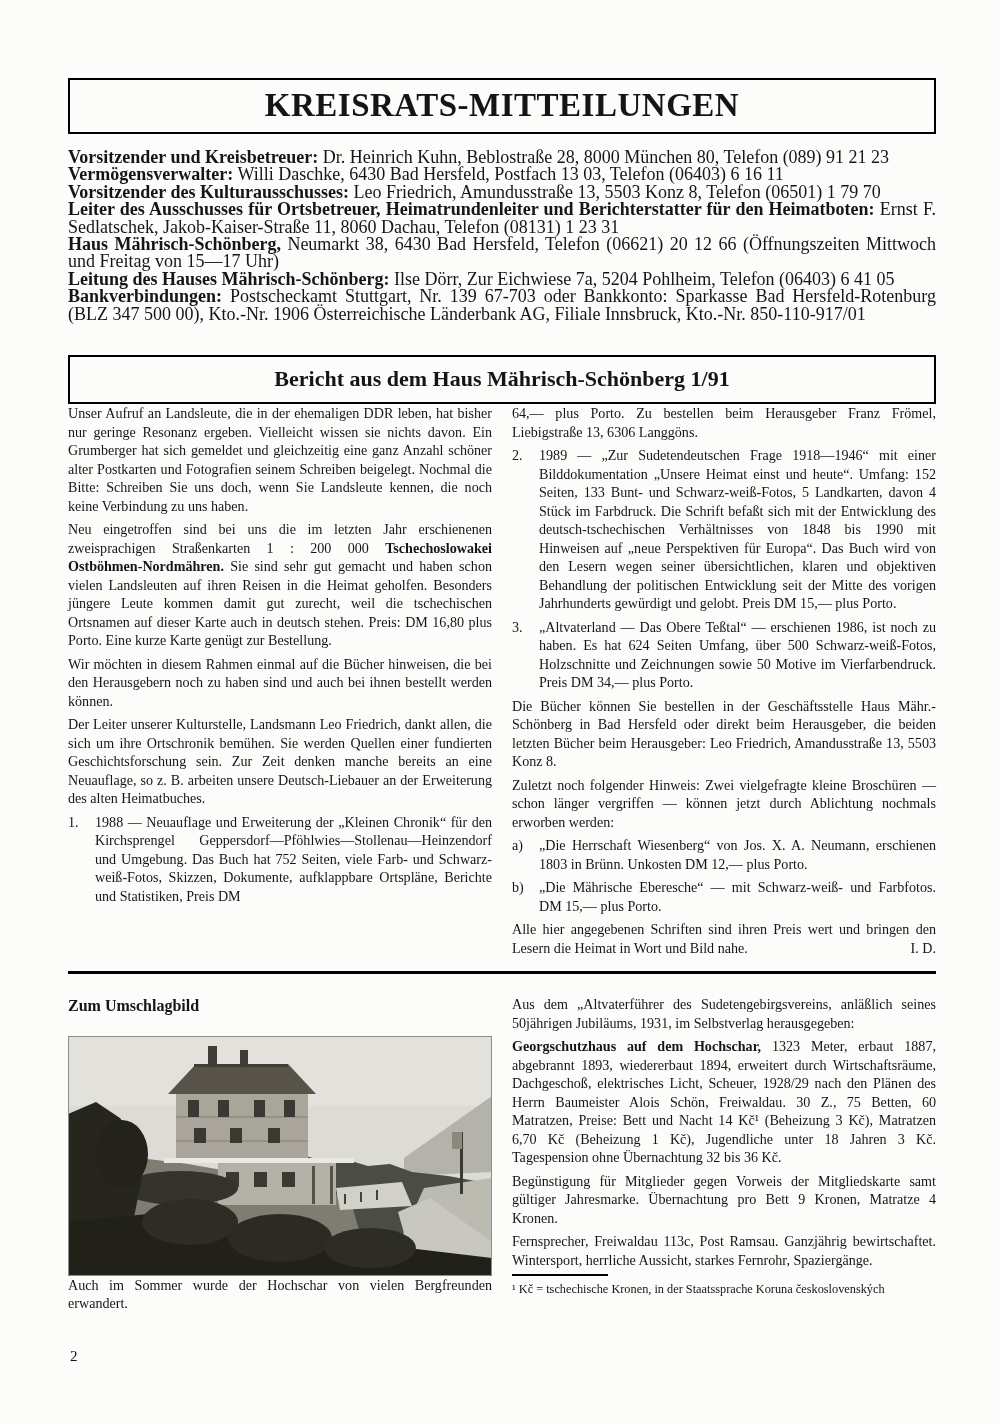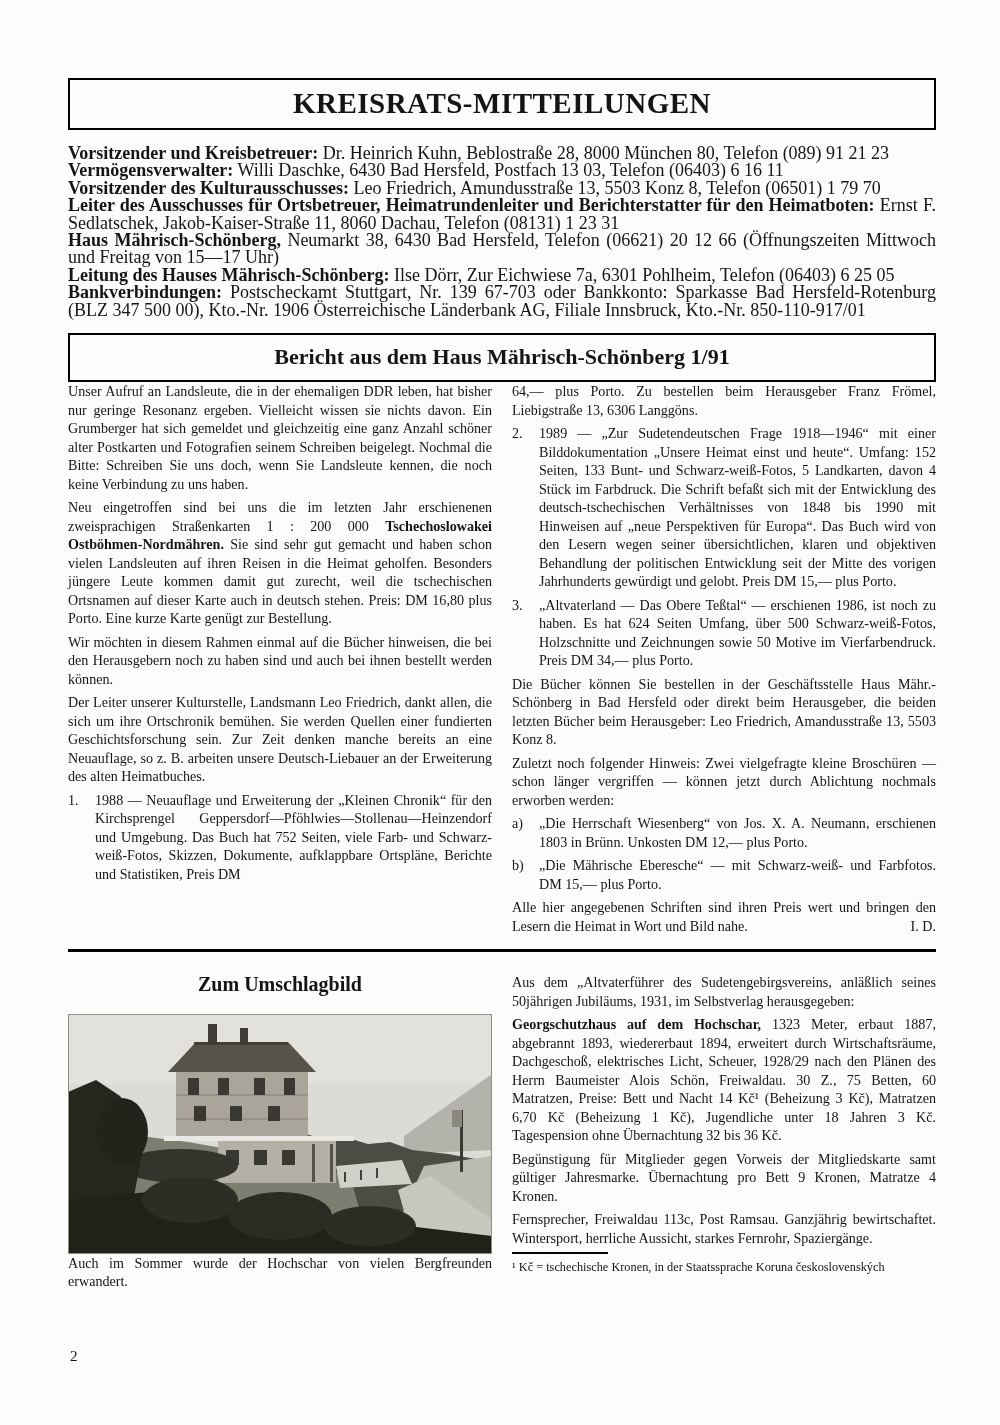--- a/index.html
+++ b/index.html
@@ -14,59 +14,58 @@
   .content{padding:78px 64px 0 68px;}
 
   
   .masthead-box{
     border:2px solid #000;
     padding:7px 4px 8px 4px;
     text-align:center;
   }
   .masthead-box h1{
     margin:0;
-    font-size:29px;
+    font-size:33px;
     font-weight:bold;
     letter-spacing:.5px;
   }
   .contacts{margin-top:15px;}
   .contact{
     margin:0;
     font-size:18px;
     line-height:17.4px;
     text-align:justify;
   }
   .contact .lbl{font-weight:bold;}
 
   
   .report-box{
     border:2px solid #000;
-    margin-top:14px;
+    margin-top:32px;
     padding:9px 4px 10px 4px;
     text-align:center;
   }
   .report-box h2{margin:0;font-size:22px;font-weight:bold;}
 
   .cols{display:flex;gap:20px;}
   .col{width:424px;font-size:14.1px;line-height:18.5px;text-align:justify;}
   .col p{margin:0 0 5px 0;}
   .li{display:flex;margin:0 0 5px 0;}
   .li .num{flex:none;width:27px;}
   .li .txt{flex:1;text-align:justify;}
   .cont{margin-left:27px;}
   .sig{float:right;padding-left:14px;}
 
   .rule{height:3px;background:#000;margin-top:9px;}
 
   
   .cover{margin-top:21px;}
   .cover-heading{
     margin:2px 0 20px 0;
-    text-align:center;
-    font-size:20px;
+    font-size:16px;
     font-weight:bold;
   }
   .photo-wrap{width:424px;}
   .photo-wrap svg{display:block;}
   .caption{margin-top:10px;}
   .fnblock{margin-top:0;}
   .fnrule{width:96px;height:2px;background:#000;margin-bottom:6px;}
   .footnote{font-size:12.3px;line-height:15px;margin:0;text-align:left;}
 
   .pagenum{
@@ -83,21 +82,21 @@
   <div class="masthead-box">
     <h1>KREISRATS-MITTEILUNGEN</h1>
   </div>
 
   <div class="contacts">
     <p class="contact"><span class="lbl">Vorsitzender und Kreisbetreuer:</span><span> Dr. Heinrich Kuhn, Beblostraße 28, 8000 München 80, Telefon (089) 91 21 23</span></p>
     <p class="contact"><span class="lbl">Vermögensverwalter:</span><span> Willi Daschke, 6430 Bad Hersfeld, Postfach 13 03, Telefon (06403) 6 16 11</span></p>
     <p class="contact"><span class="lbl">Vorsitzender des Kulturausschusses:</span><span> Leo Friedrich, Amundusstraße 13, 5503 Konz 8, Telefon (06501) 1 79 70</span></p>
     <p class="contact"><span class="lbl">Leiter des Ausschusses für Ortsbetreuer, Heimatrundenleiter und Berichterstatter für den Heimatboten:</span><span> Ernst F. Sedlatschek, Jakob-Kaiser-Straße 11, 8060 Dachau, Telefon (08131) 1 23 31</span></p>
     <p class="contact"><span class="lbl">Haus Mährisch-Schönberg,</span><span> Neumarkt 38, 6430 Bad Hersfeld, Telefon (06621) 20 12 66 (Öffnungszeiten Mittwoch und Freitag von 15—17 Uhr)</span></p>
-    <p class="contact"><span class="lbl">Leitung des Hauses Mährisch-Schönberg:</span><span> Ilse Dörr, Zur Eichwiese 7a, 6301 Pohlheim, Telefon (06403) 6 25 05</span></p>
+    <p class="contact"><span class="lbl">Leitung des Hauses Mährisch-Schönberg:</span><span> Ilse Dörr, Zur Eichwiese 7a, 5204 Pohlheim, Telefon (06403) 6 41 05</span></p>
     <p class="contact"><span class="lbl">Bankverbindungen:</span><span> Postscheckamt Stuttgart, Nr. 139 67-703 oder Bankkonto: Sparkasse Bad Hersfeld-Rotenburg (BLZ 347 500 00), Kto.-Nr. 1906 Österreichische Länderbank AG, Filiale Innsbruck, Kto.-Nr. 850-110-917/01</span></p>
   </div>
 
   <div class="report-box">
     <h2>Bericht aus dem Haus Mährisch-Schönberg 1/91</h2>
   </div>
 
   <div class="cols">
     <div class="col">
       <p>Unser Aufruf an Landsleute, die in der ehemaligen DDR leben, hat bisher nur geringe Resonanz ergeben. Vielleicht wissen sie nichts davon. Ein Grumberger hat sich gemeldet und gleichzeitig eine ganz Anzahl schöner alter Postkarten und Fotografien seinem Schreiben beigelegt. Nochmal die Bitte: Schreiben Sie uns doch, wenn Sie Landsleute kennen, die noch keine Verbindung zu uns haben.</p>

